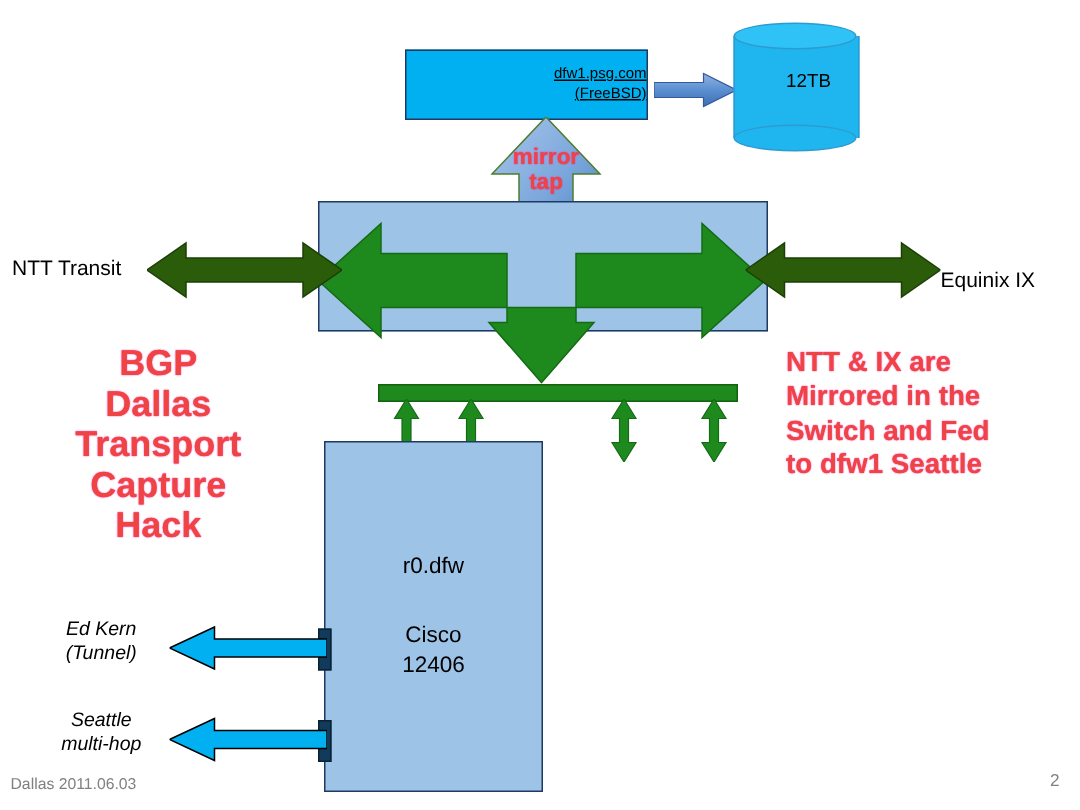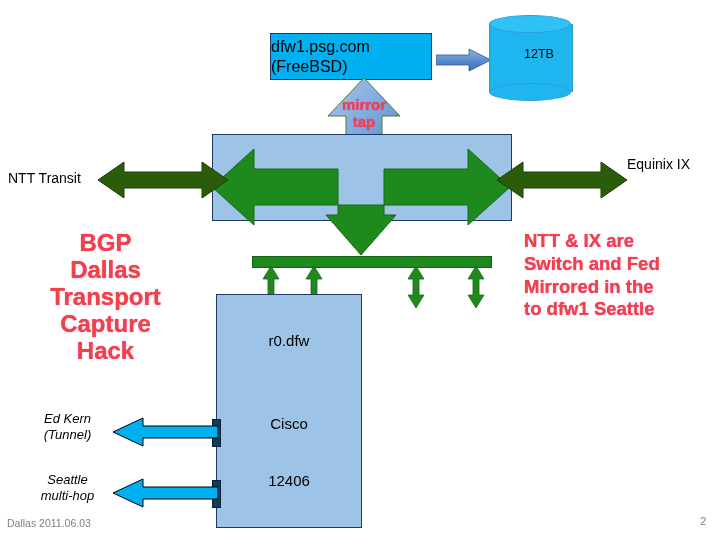--- a/index.html
+++ b/index.html
@@ -11,22 +11,22 @@
     position:relative;
   }
   #slide { position:absolute; inset:0; }
 
   .abs { position:absolute; }
 
   
   .server-box{
     left:270px; top:33px; width:160px; height:45px;
     background:#00B0F0; border:1.5px solid #1F3864;
-    display:flex; flex-direction:column; align-items:flex-start; justify-content:center;
-    color:#000000; font-size:16px; line-height:1.25;
+    display:flex; flex-direction:column; align-items:flex-end; justify-content:center;
+    color:#000000; font-size:10px; line-height:1.25;text-decoration:underline;
   }
   .server-box div{ white-space:nowrap; }
 
   
   .cyl-wrap{ left:489px; top:15px; width:82px; height:85px; }
   .cyl-body{
     position:absolute; left:0; top:9px; width:82px; height:68px;
     background:#1FB6F0;
     border-left:1px solid #2E9BD0; border-right:1px solid #2E9BD0;
   }
@@ -66,38 +66,38 @@
   .tri-arrow{ left:212px; top:145px; width:298px; height:115px; }
 
   
   .outer-left{ left:98px; top:160px; width:130px; height:40px; }
   .outer-right{ left:497px; top:160px; width:130px; height:40px; }
 
   .lbl-ntt{
     left:8px; top:170px; font-size:14px; color:#000; white-space:nowrap;
   }
   .lbl-ix{
-    left:627px; top:156px; font-size:14px; color:#000; white-space:nowrap;
+    left:627px; top:178px; font-size:14px; color:#000; white-space:nowrap;
   }
 
   
   .bus-bar{
     left:252px; top:256px; width:238px; height:10px;
     background:#1E8A1E; border:1px solid #14620f;
   }
 
   
   .dbl{ width:18px; height:42px; top:266px; }
 
   
   .router{
     top:294px; width:144px; height:232px;
     background:#9DC3E6; border:1.3px solid #1F3864;
     display:flex; flex-direction:column; align-items:center; justify-content:center;
-    font-size:15px; color:#000; line-height:1.35;gap:37px;
+    font-size:15px; color:#000; line-height:1.35;
   }
   .router .name{ margin-bottom:26px; }
   .r0{ left:216px; }
   .r1{ left:375px; }
 
   
   .cyan-arrow{ width:105px; height:30px; left:113px; }
   .port{
     width:7px; height:26px; background:#123A5A; border:1px solid #0a2235;
     left:212px;
@@ -254,21 +254,21 @@
 
   <div class="abs left-title pink">
       <div>BGP</div>
       <div>Dallas</div>
       <div>Transport</div>
       <div>Capture</div>
       <div>Hack</div>
     </div>
   <div class="abs right-title pink">
       <div>NTT &amp; IX are</div>
+      <div>Mirrored in the</div>
       <div>Switch and Fed</div>
-      <div>Mirrored in the</div>
       <div>to dfw1 Seattle</div>
     </div>
 
   <div class="abs footer-left">Dallas 2011.06.03</div>
   <div class="abs footer-right">2</div>
 
 </div>
 
 </body></html>

